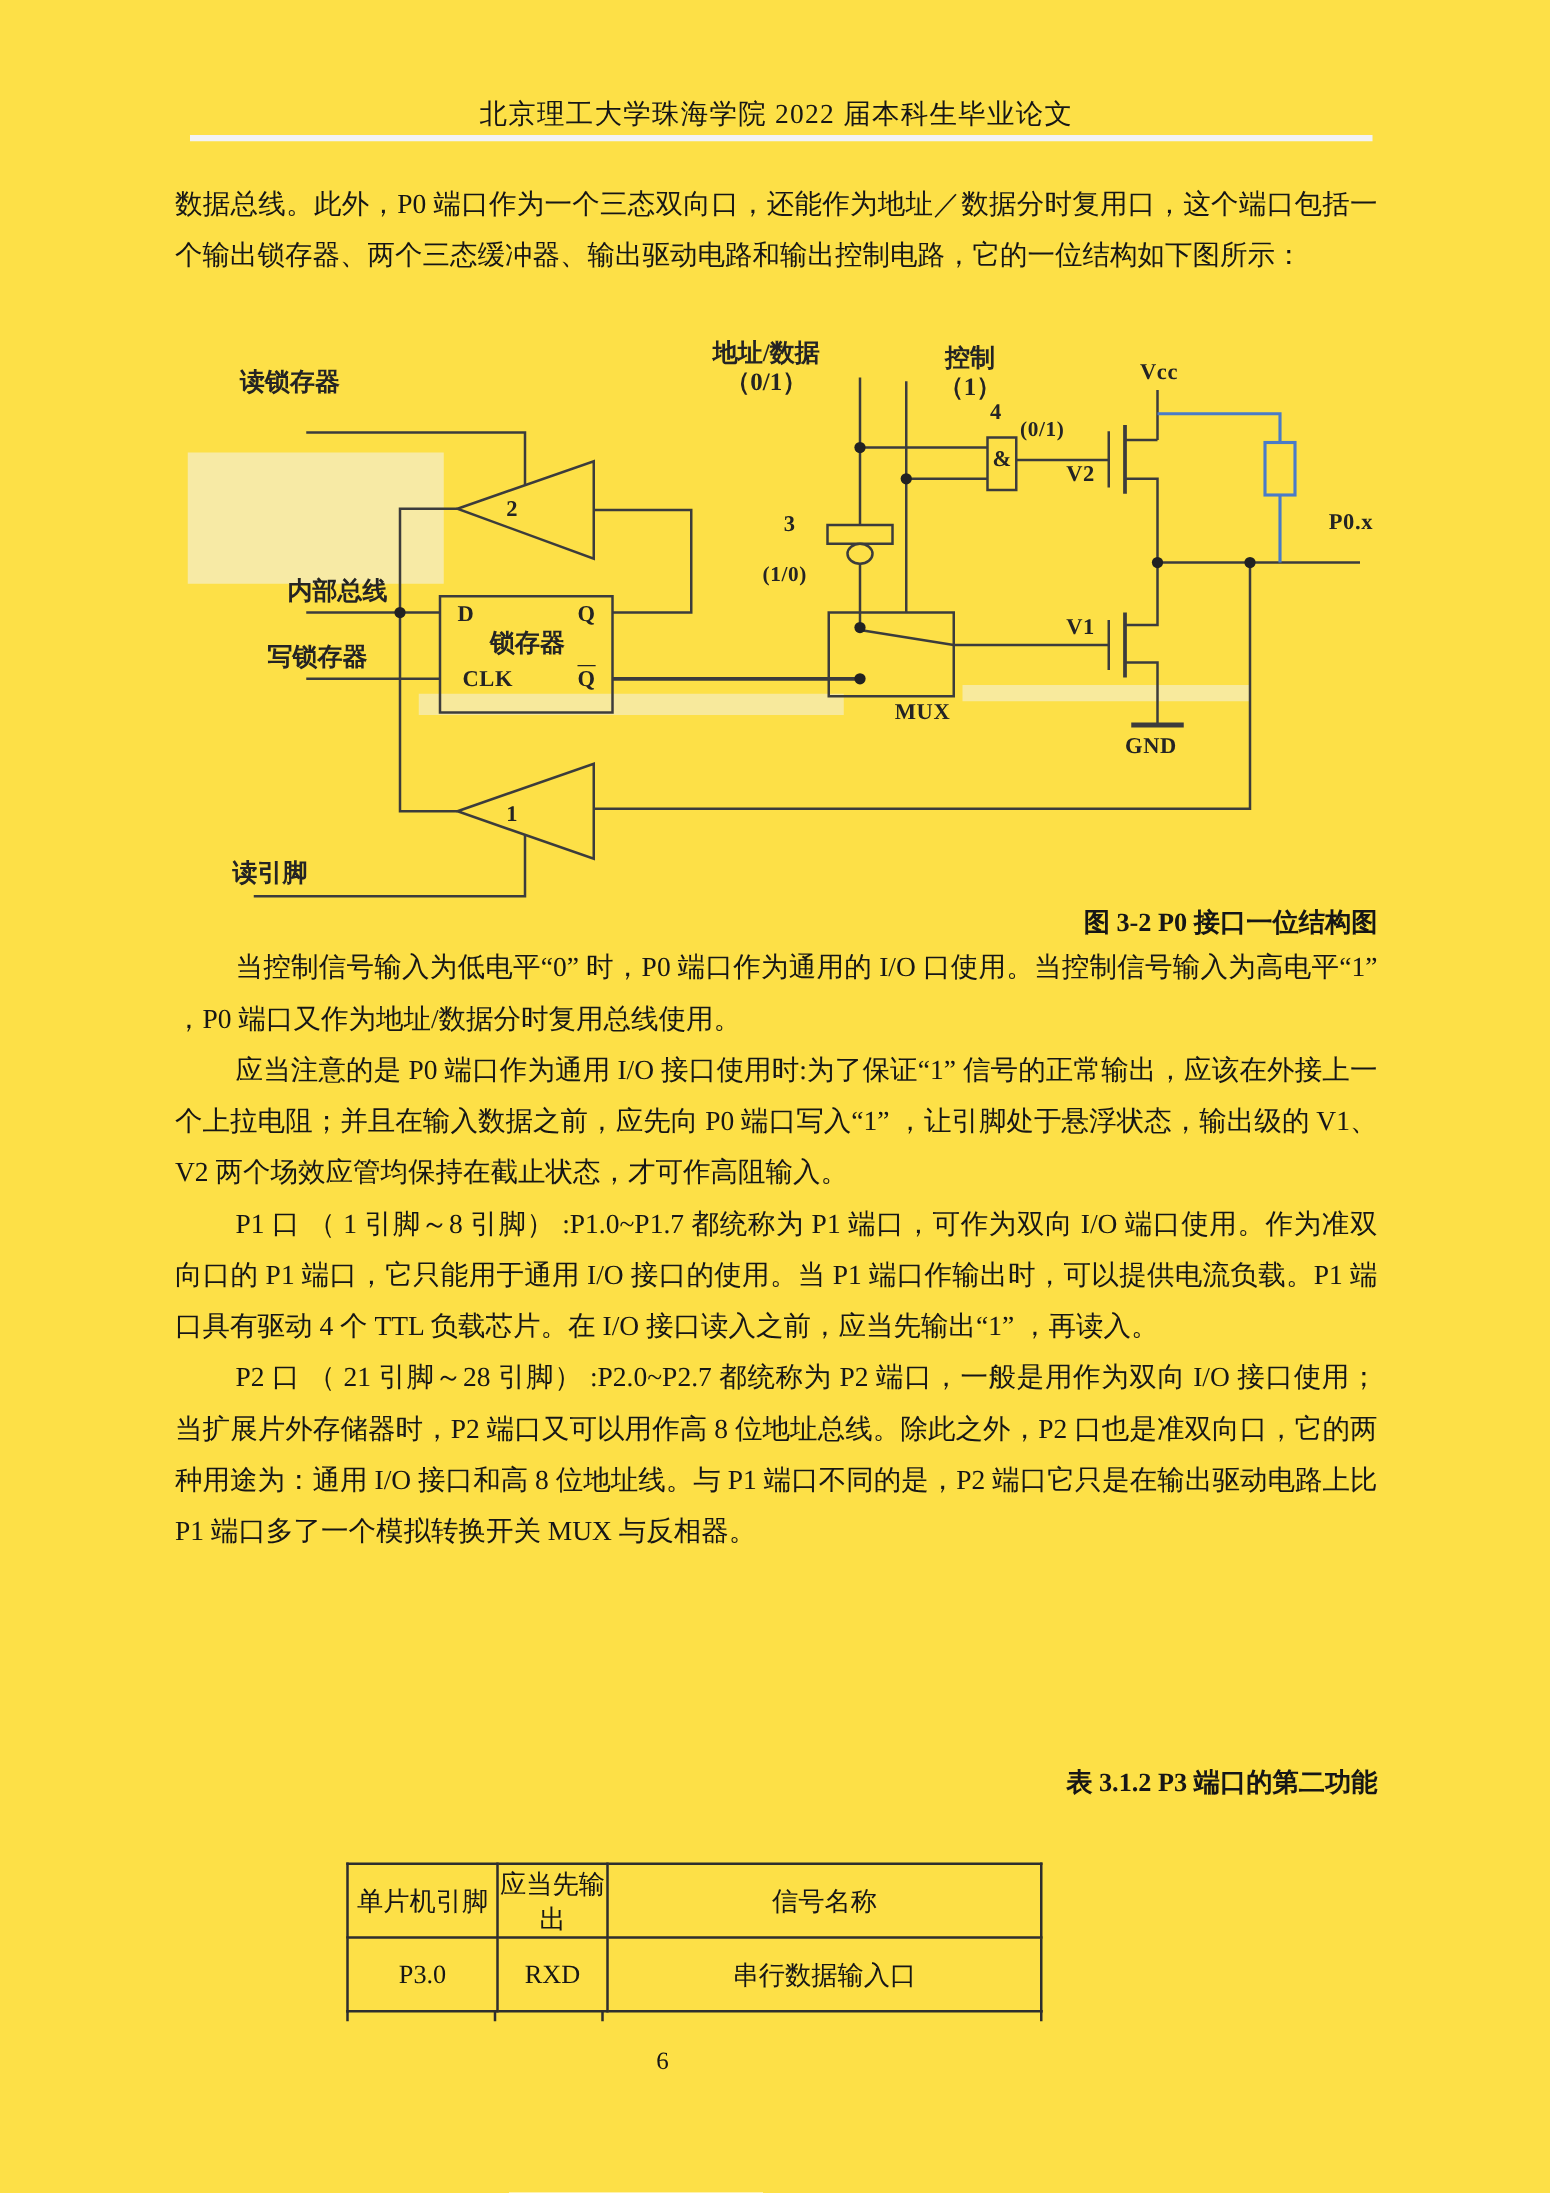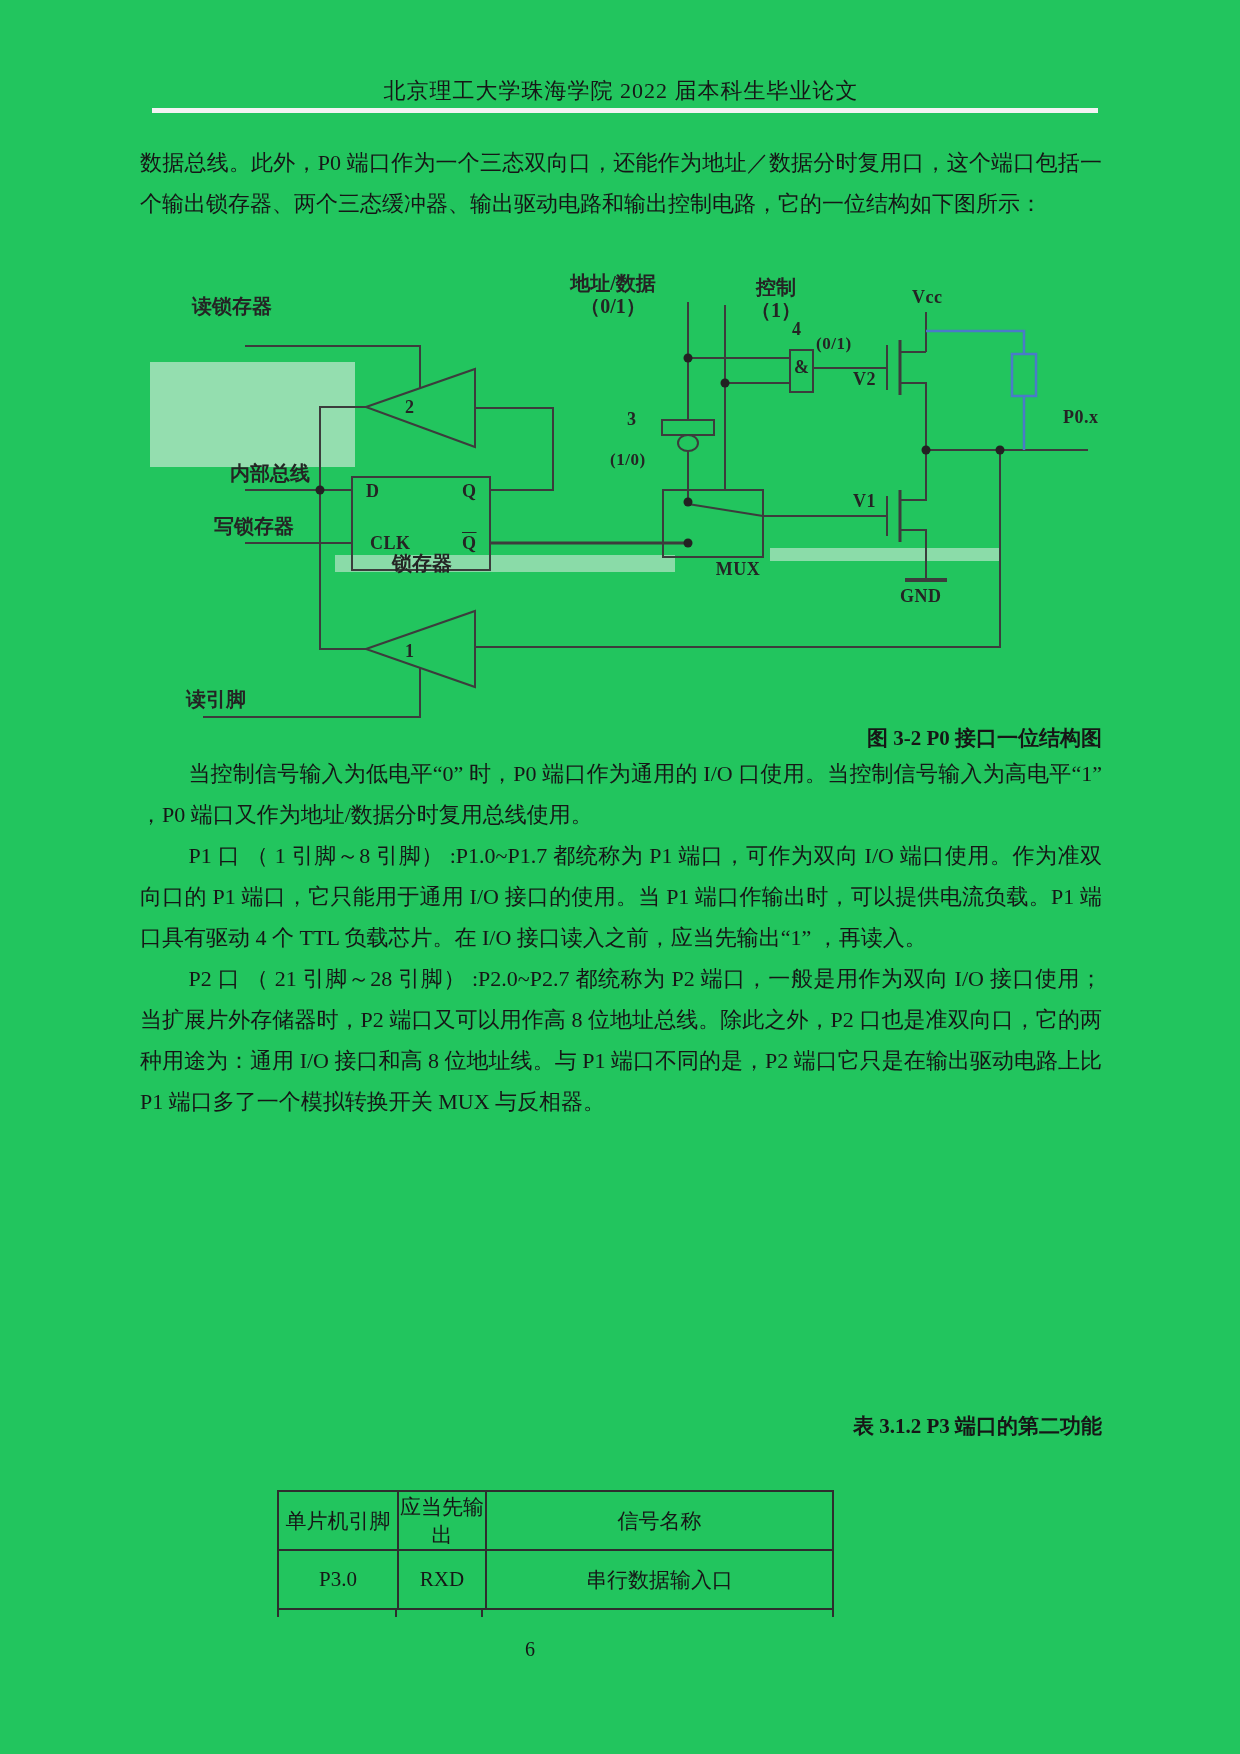--- a/index.html
+++ b/index.html
@@ -1,16 +1,16 @@
 <!DOCTYPE html>
 <html><head>
 <meta charset="utf-8">
 <style>
   html,body{margin:0;padding:0;background:#fff;}
-  .page{position:relative;width:1240px;height:1754px;background:#22c55e;overflow:hidden;
+  .page{position:relative;width:1240px;height:1754px;background:#fde047;overflow:hidden;
         font-family:"Liberation Serif","DejaVu Serif",serif;color:#161616;}
   .hdr{position:absolute;top:76px;left:140px;width:962px;text-align:center;
        font-size:22px;letter-spacing:1px;white-space:nowrap;}
   .hdr-rule{position:absolute;top:108px;left:152px;width:946px;height:5px;background:#f3f3f3;}
   .bodytext{position:absolute;left:140px;width:962px;}
   .bodytext p{margin:0;font-size:22px;line-height:41px;text-align:justify;text-indent:2.2em;}
   .bodytext p.noindent{text-indent:0;}
   .caption{position:absolute;left:140px;width:962px;text-align:right;
            font-size:21px;font-weight:600;}
   
@@ -144,29 +144,30 @@
 
     <span class="flabel latin" style="left:762px;top:36px;">Vcc</span>
     <span class="flabel latin" style="left:703px;top:118px;">V2</span>
     <span class="flabel latin" style="left:703px;top:240px;">V1</span>
     <span class="flabel latin" style="left:750px;top:335px;">GND</span>
     <span class="flabel latin" style="left:913px;top:156px;">P0.x</span>
     <span class="flabel latin ctr" style="left:550px;top:308px;width:76px;">MUX</span>
 
     <span class="flabel latin" style="left:216px;top:230px;">D</span>
     <span class="flabel latin" style="left:312px;top:230px;">Q</span>
-    <div class="flabel ctr" style="left:222px;top:254px;width:100px;margin-top:48px;">锁存器</div>
+    <div class="flabel ctr" style="left:222px;top:254px;width:100px;">锁存器</div>
     <span class="flabel latin" style="left:220px;top:282px;">CLK</span>
     <span class="flabel latin overbar" style="left:312px;top:282px;">Q</span>
   </div>
 
   <div class="caption" style="top:724px;">图 3-2  P0 接口一位结构图</div>
 
   <div class="bodytext" style="top:753px;">
     <p>当控制信号输入为低电平“0” 时，P0 端口作为通用的 I/O 口使用。当控制信号输入为高电平“1” ，P0 端口又作为地址/数据分时复用总线使用。</p>
+    <p>应当注意的是 P0 端口作为通用 I/O 接口使用时:为了保证“1” 信号的正常输出，应该在外接上一个上拉电阻；并且在输入数据之前，应先向 P0 端口写入“1” ，让引脚处于悬浮状态，输出级的 V1、V2 两个场效应管均保持在截止状态，才可作高阻输入。</p>
     <p>P1 口 （ 1 引脚～8 引脚） :P1.0~P1.7 都统称为 P1 端口，可作为双向 I/O 端口使用。作为准双向口的 P1 端口，它只能用于通用 I/O 接口的使用。当 P1 端口作输出时，可以提供电流负载。P1 端口具有驱动 4 个 TTL 负载芯片。在 I/O 接口读入之前，应当先输出“1” ，再读入。</p>
     <p>P2 口 （ 21 引脚～28 引脚） :P2.0~P2.7 都统称为 P2 端口，一般是用作为双向 I/O 接口使用；当扩展片外存储器时，P2 端口又可以用作高 8 位地址总线。除此之外，P2 口也是准双向口，它的两种用途为：通用 I/O 接口和高 8 位地址线。与 P1 端口不同的是，P2 端口它只是在输出驱动电路上比 P1 端口多了一个模拟转换开关 MUX 与反相器。</p>
   </div>
 
   <div class="caption" style="top:1412px;">表 3.1.2  P3 端口的第二功能</div>
 
   <table class="sigtable">
     <tbody>
         <tr>
       <td style="width:118px;">单片机引脚</td>

